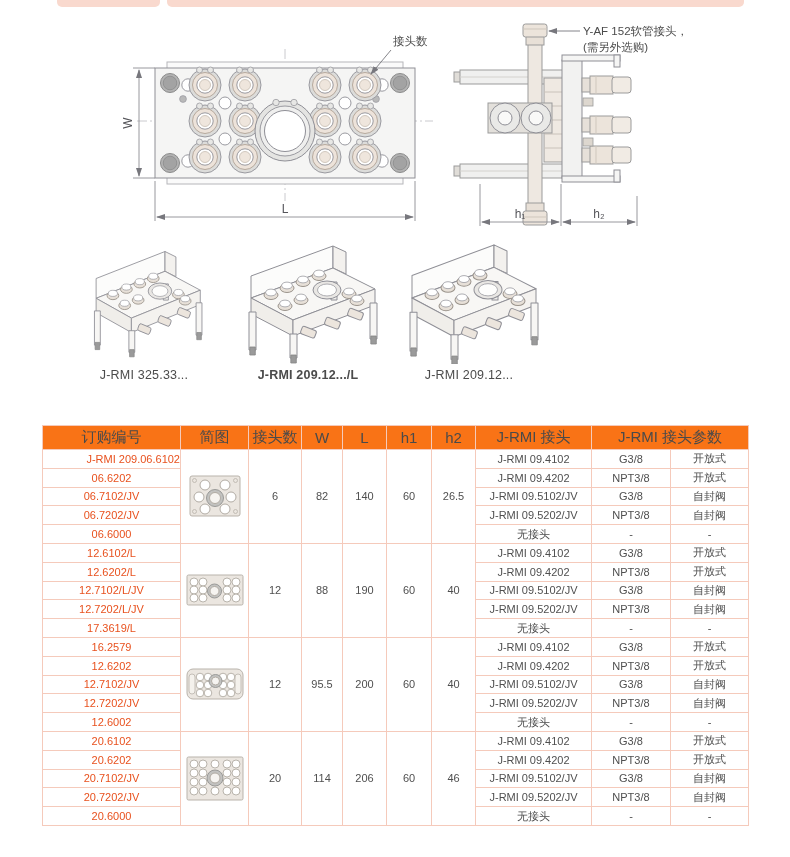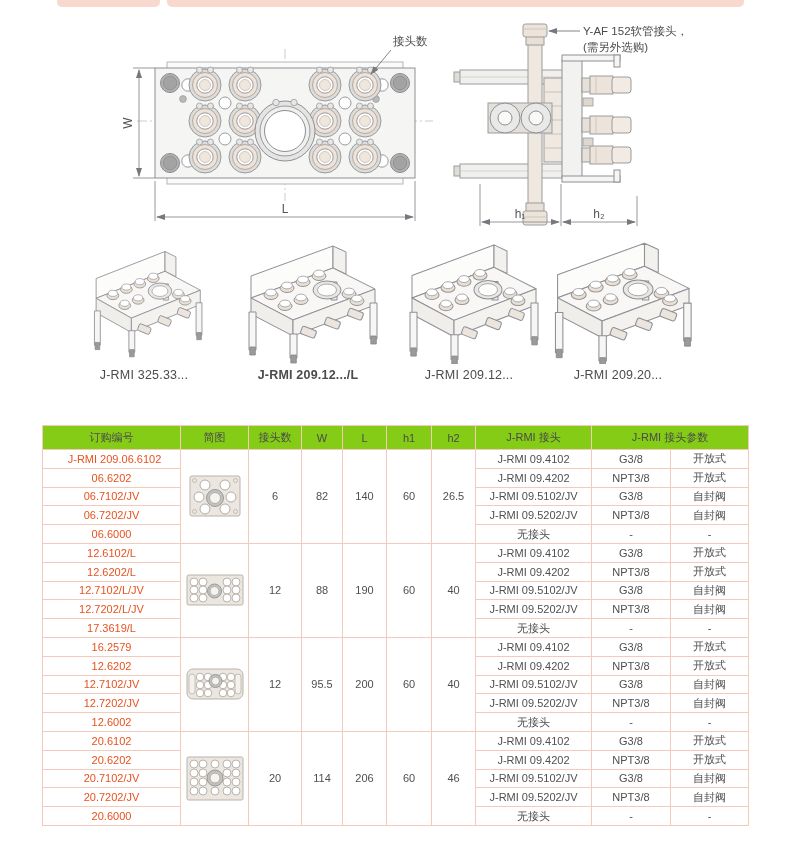--- a/index.html
+++ b/index.html
@@ -17,24 +17,24 @@
   .products { position:absolute; left:0; top:238px; width:790px; height:160px; }
   .product { position:absolute; margin:0; width:150px; text-align:center; }
   .product svg { display:block; margin:0 auto; }
   .product figcaption { margin-top:4px; font-size:12.5px; color:#4b4b4b; letter-spacing:.2px; }
   .p1 { left:69px; } .p2 { left:233px;font-weight:bold; } .p3 { left:394px; } .p4 { left:543px; }
 
   .table-wrap { position:absolute; left:42px; top:425px; width:706px; }
   table.spec { border-collapse:collapse; table-layout:fixed; width:706px; font-size:11px; color:#4f4f4f; }
   .spec th, .spec td { border:1px solid #f5cabb; text-align:center; vertical-align:middle;
                        padding:0; overflow:hidden; white-space:nowrap; }
-  .spec thead th { background:#84cc16; height:23px; font-weight:normal; color:#4a4a4a; font-size:11px; }
+  .spec thead th { background:#f97316; height:23px; font-weight:normal; color:#4a4a4a; font-size:15px; }
   .spec tbody tr { height:18.8px; }
   .spec td.code { color:#e8511e; }
-  .spec td.code.first { text-align:center; padding-left:6px; }
+  .spec td.code.first { text-align:right; padding-left:6px; }
   .spec td.thumb { vertical-align:middle; }
   .spec td.thumb svg { display:block; margin:0 auto; }
 
   svg text { font-family:"Liberation Sans","DejaVu Sans",sans-serif; }
   .dim-text { fill:#55555a; font-size:12px; }
   .callout-text { fill:#4b4b4b; font-size:11.5px; }
 </style>
 </head>
 <body>
 
@@ -251,26 +251,20 @@
       <svg width="150" height="126" viewBox="0 0 150 126">
         <use href="#iso-m"></use>
       </svg>
       <figcaption>J-RMI 209.12.../L</figcaption>
     </figure>
     <figure class="product p3">
       <svg width="150" height="126" viewBox="0 0 150 126">
         <use href="#iso-m" transform="translate(75,63) scale(1,1.02) translate(-75,-63)"></use>
       </svg>
       <figcaption>J-RMI 209.12...</figcaption>
-    </figure>
-    <figure class="product p4">
-      <svg width="150" height="126" viewBox="0 0 150 126">
-        <use href="#iso-m" transform="translate(75,63) scale(1.06,1.05) translate(-75,-63)"></use>
-      </svg>
-      <figcaption>J-RMI 209.20...</figcaption>
     </figure>
   </div>
 
   <div class="table-wrap">
   <table class="spec">
     <colgroup>
       <col style="width:138px">
           <col style="width:68px">
           <col style="width:53px">
       <col style="width:41px">

